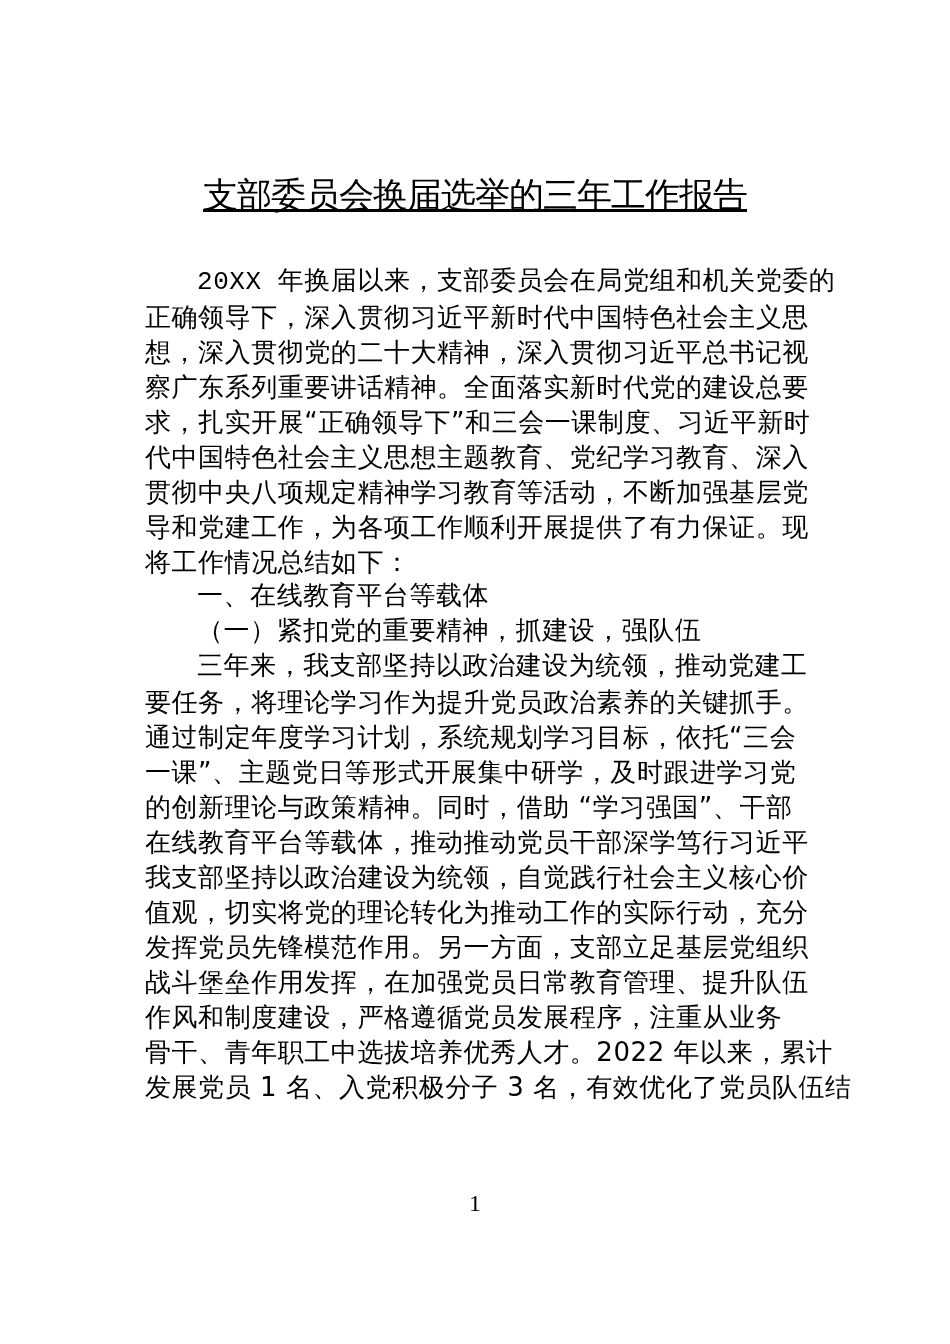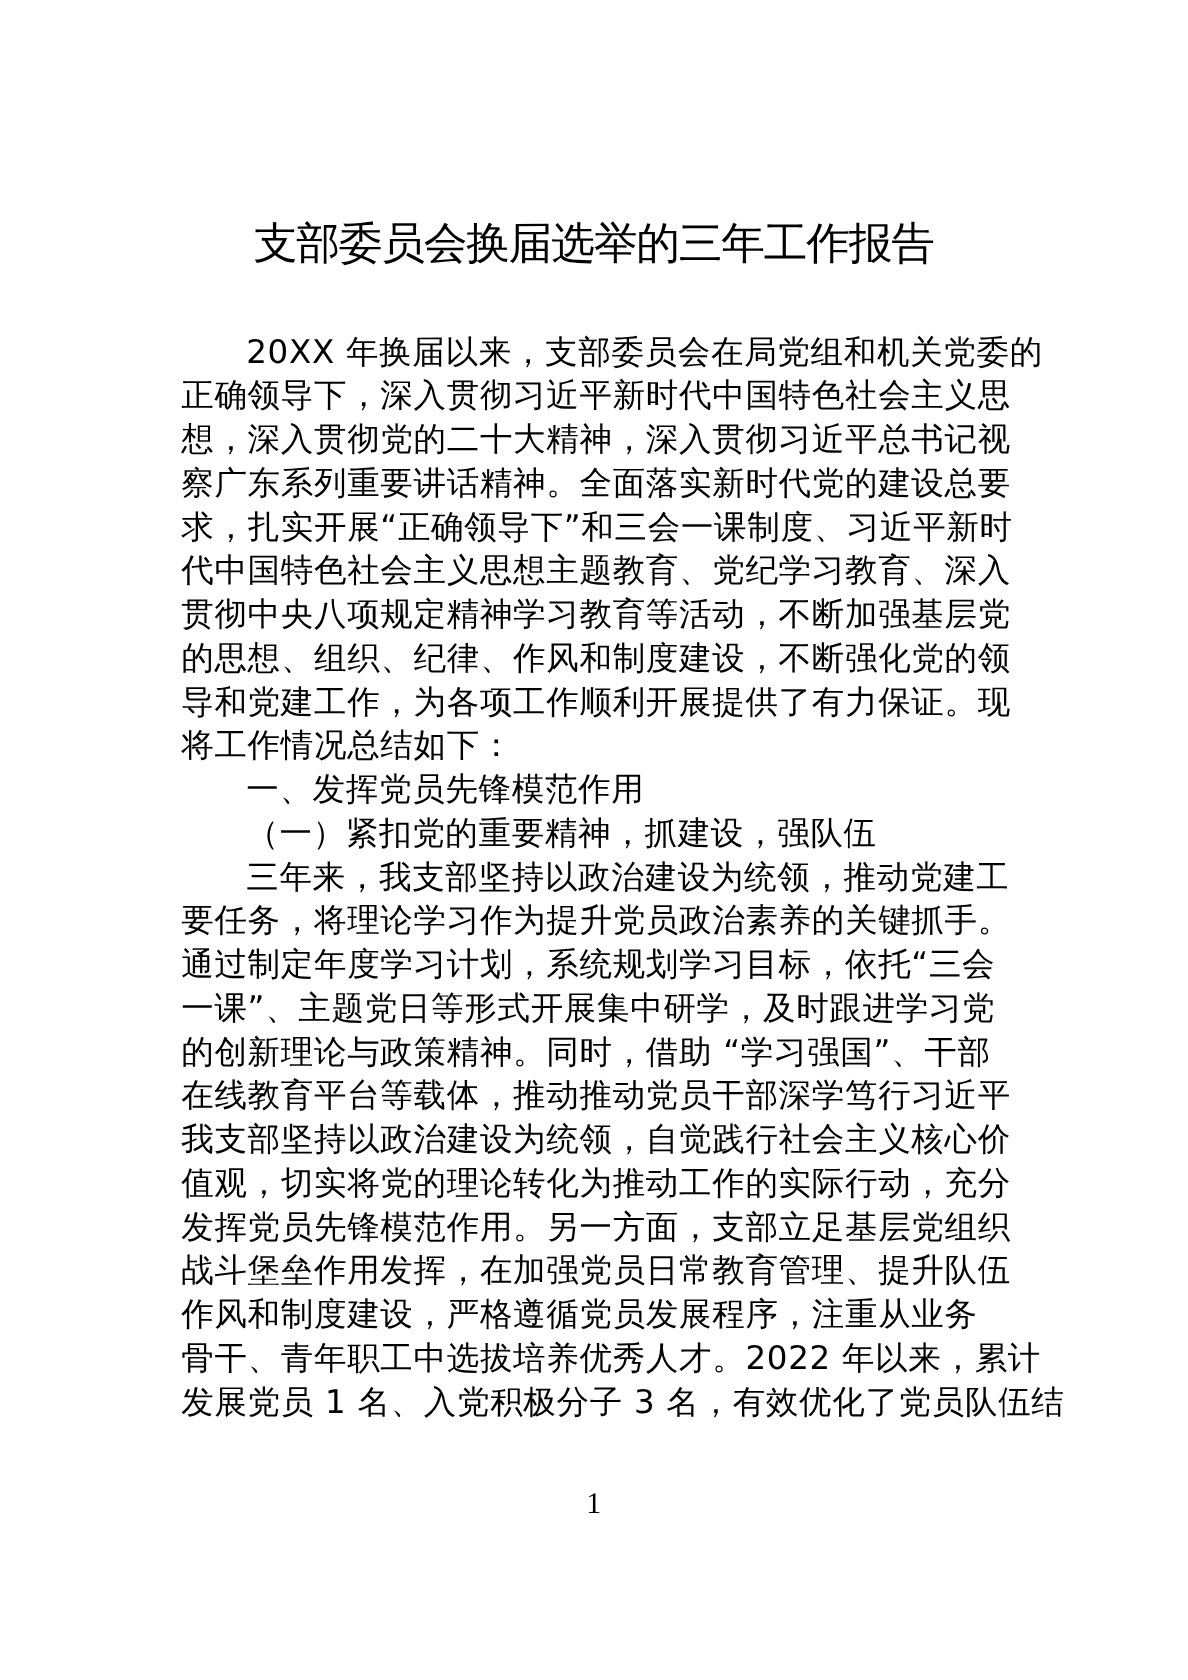--- a/index.html
+++ b/index.html
@@ -25,35 +25,36 @@
     .title {
       position: absolute;
       top: 172px;
       left: 0;
       width: 950px;
       text-align: center;
       font-size: 35px;
       line-height: 46px;
       letter-spacing: -1px;
       white-space: nowrap;
+      text-decoration: underline;
     }
     .body {
       position: absolute;
       left: 145px;
       top: 265px;
       width: 662px;
     }
     .line {
       height: 35px;
       line-height: 35px;
       font-size: 26px;
       white-space: nowrap;
       letter-spacing: 0.55px;
     }
-    .indent { padding-left: 52px; }
+    .indent { padding-left: 52px; font-family: Liberation Mono, monospace; }
     .page-number {
       position: absolute;
       top: 1188px;
       left: 0;
       width: 950px;
       text-align: center;
       font-family: "Liberation Serif", "DejaVu Serif", serif;
       font-size: 24px;
       line-height: 30px;
     }
@@ -68,26 +69,25 @@
   <div class="body">
 
     <div>
       <div class="line indent">20XX 年换届以来，支部委员会在局党组和机关党委的</div>
       <div class="line">正确领导下，深入贯彻习近平新时代中国特色社会主义思</div>
       <div class="line">想，深入贯彻党的二十大精神，深入贯彻习近平总书记视</div>
       <div class="line">察广东系列重要讲话精神。全面落实新时代党的建设总要</div>
       <div class="line">求，扎实开展“正确领导下”和三会一课制度、习近平新时</div>
       <div class="line">代中国特色社会主义思想主题教育、党纪学习教育、深入</div>
       <div class="line">贯彻中央八项规定精神学习教育等活动，不断加强基层党</div>
-      <div class="line">的思想、组织、纪律、作风和制度建设，不断强化党的领</div>
       <div class="line">导和党建工作，为各项工作顺利开展提供了有力保证。现</div>
       <div class="line">将工作情况总结如下：</div>
     </div>
 
-    <div class="line indent">一、发挥党员先锋模范作用</div>
+    <div class="line indent">一、在线教育平台等载体</div>
 
     <div class="line indent">（一）紧扣党的重要精神，抓建设，强队伍</div>
 
     <div>
       <div class="line indent">三年来，我支部坚持以政治建设为统领，推动党建工</div>
       <div class="line">要任务，将理论学习作为提升党员政治素养的关键抓手。</div>
       <div class="line">通过制定年度学习计划，系统规划学习目标，依托“三会</div>
       <div class="line">一课”、主题党日等形式开展集中研学，及时跟进学习党</div>
       <div class="line">的创新理论与政策精神。同时，借助 “学习强国”、干部</div>
       <div class="line">在线教育平台等载体，推动推动党员干部深学笃行习近平</div>

